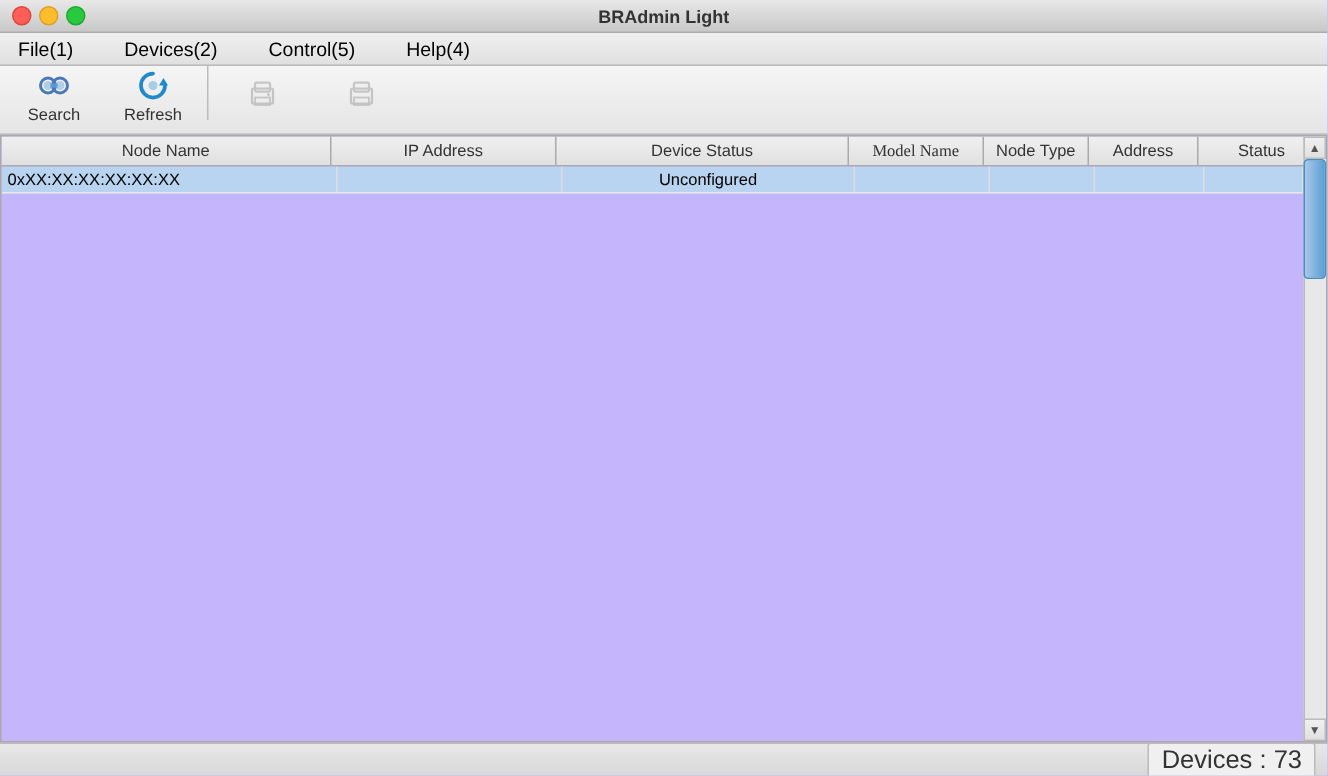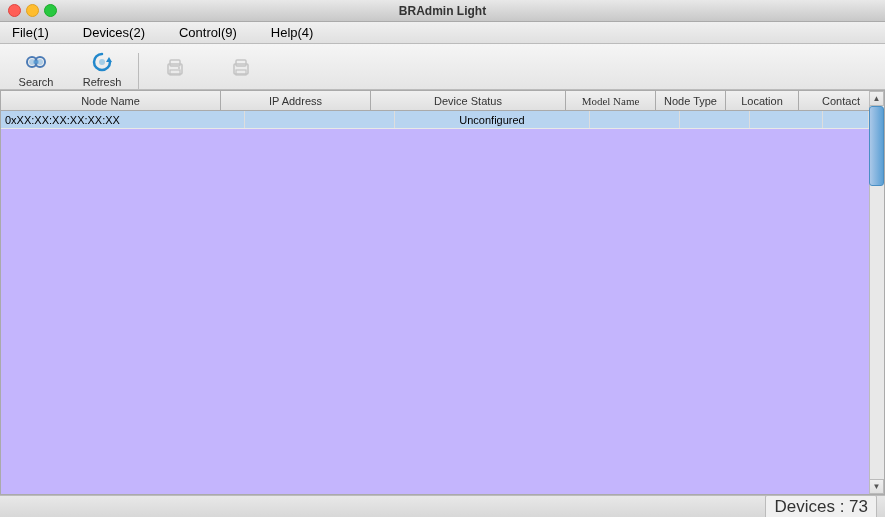--- a/index.html
+++ b/index.html
@@ -68,21 +68,21 @@
       cursor: pointer;
       border-radius: 3px;
     }
 
     
     .toolbar {
       height: 46px;
       background: linear-gradient(to bottom, #f5f5f5, #e5e5e5);
       border-bottom: 1px solid #bbb;
       display: flex;
-      align-items: flex-end;
+      align-items: flex-start;
       padding: 0 4px;
       gap: 2px;
     }
 
     .toolbar-btn {
       display: flex;
       flex-direction: column;
       align-items: center;
       justify-content: center;
       width: 64px;
@@ -171,21 +171,21 @@
     .table-cell {
       border-right: 1px solid #ddd;
       display: flex;
       align-items: center;
       padding: 0 4px;
       font-size: 11px;
       overflow: hidden;
       white-space: nowrap;
     }
 
-    .cell-node-name { width: 244px; flex-shrink: 0; }
+    .cell-node-name { width: 224px; flex-shrink: 0; }
     .cell-ip { width: 150px; flex-shrink: 0; justify-content: center; }
     .cell-device-status { width: 195px; flex-shrink: 0; justify-content: center; }
     .cell-model { width: 90px; flex-shrink: 0; }
     .cell-node-type { width: 70px; flex-shrink: 0; }
     .cell-location { width: 73px; flex-shrink: 0; }
     .cell-contact { flex: 1; }
 
     
     .scroll-track {
       position: absolute;
@@ -257,21 +257,21 @@
     <div class="tb-btn tb-close"></div>
     <div class="tb-btn tb-minimize"></div>
     <div class="tb-btn tb-maximize"></div>
   </div>
   <span class="title-bar-title">BRAdmin Light</span>
 </div>
 
 <div class="menu-bar">
   <div class="menu-item">File(1)</div>
   <div class="menu-item">Devices(2)</div>
-  <div class="menu-item">Control(9)</div>
+  <div class="menu-item">Control(5)</div>
   <div class="menu-item">Help(4)</div>
 </div>
 
 <div class="toolbar">
 
   <div class="toolbar-btn">
     <svg width="24" height="24" viewBox="0 0 24 24">
 
       <circle cx="8" cy="12" r="5" fill="none" stroke="#4a7ab5" stroke-width="2"></circle>
       <circle cx="16" cy="12" r="5" fill="none" stroke="#4a7ab5" stroke-width="2"></circle>
@@ -317,22 +317,22 @@
 </div>
 
 <div class="table-container">
 
   <div class="table-header">
     <div class="col-header col-node-name">Node Name</div>
     <div class="col-header col-ip">IP Address</div>
     <div class="col-header col-device-status">Device Status</div>
     <div class="col-header col-model">Model Name</div>
     <div class="col-header col-node-type">Node Type</div>
-    <div class="col-header col-location">Location</div>
-    <div class="col-header col-contact">Contact</div>
+    <div class="col-header col-location">Address</div>
+    <div class="col-header col-contact">Status</div>
   </div>
 
   <div class="table-body" style="margin-right: 15px;">
 
     <div class="table-row selected">
       <div class="table-cell cell-node-name">0xXX:XX:XX:XX:XX:XX</div>
       <div class="table-cell cell-ip"></div>
       <div class="table-cell cell-device-status">Unconfigured</div>
       <div class="table-cell cell-model"></div>
       <div class="table-cell cell-node-type"></div>

